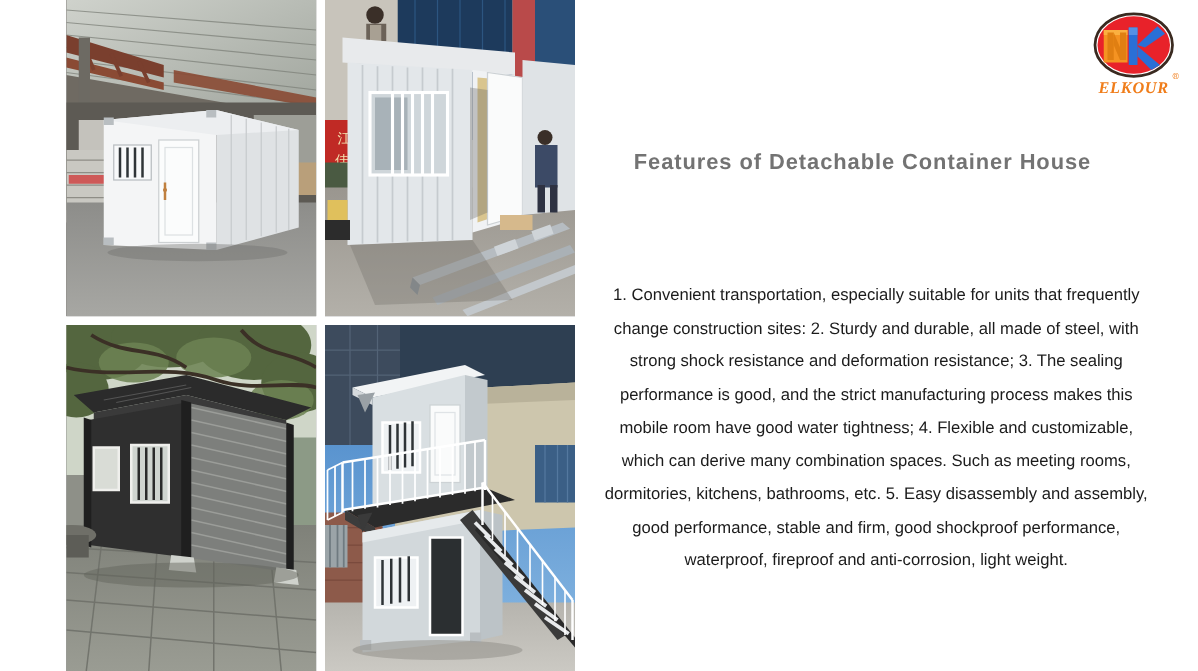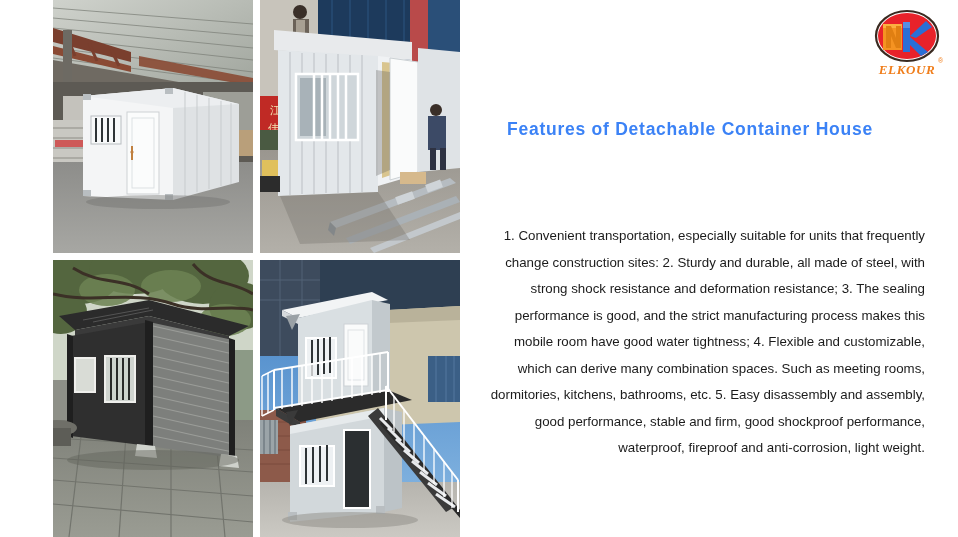--- a/index.html
+++ b/index.html
@@ -20,26 +20,26 @@
     grid-template-rows: 253px 277px;
     column-gap: 7px; row-gap: 7px;
   }
   .photo { position: relative; overflow: hidden; background: #888; }
   .photo svg { display: block; width: 100%; height: 100%; }
 
   
   .title {
     position: absolute; left: 507px; top: 115px; width: 400px;
     font-size: 17.5px; font-weight: bold; line-height: 29px;
-    letter-spacing: 0.75px; color: #3b82f6;
+    letter-spacing: 0.75px; color: #737373;
   }
   .body-text {
     position: absolute; left: 477px; top: 223px; width: 448px;
     font-size: 13.3px; line-height: 26.5px; color: #1b1b1b;
-    text-align: right;
+    text-align: center;
   }
 
   
   .logo { position: absolute; left: 862px; top: 6px; width: 90px; height: 82px; text-decoration: underline; }
   .logo svg { display: block; width: 100%; height: 100%; }
 </style>
 </head>
 <body>
 
 <div class="slide">

